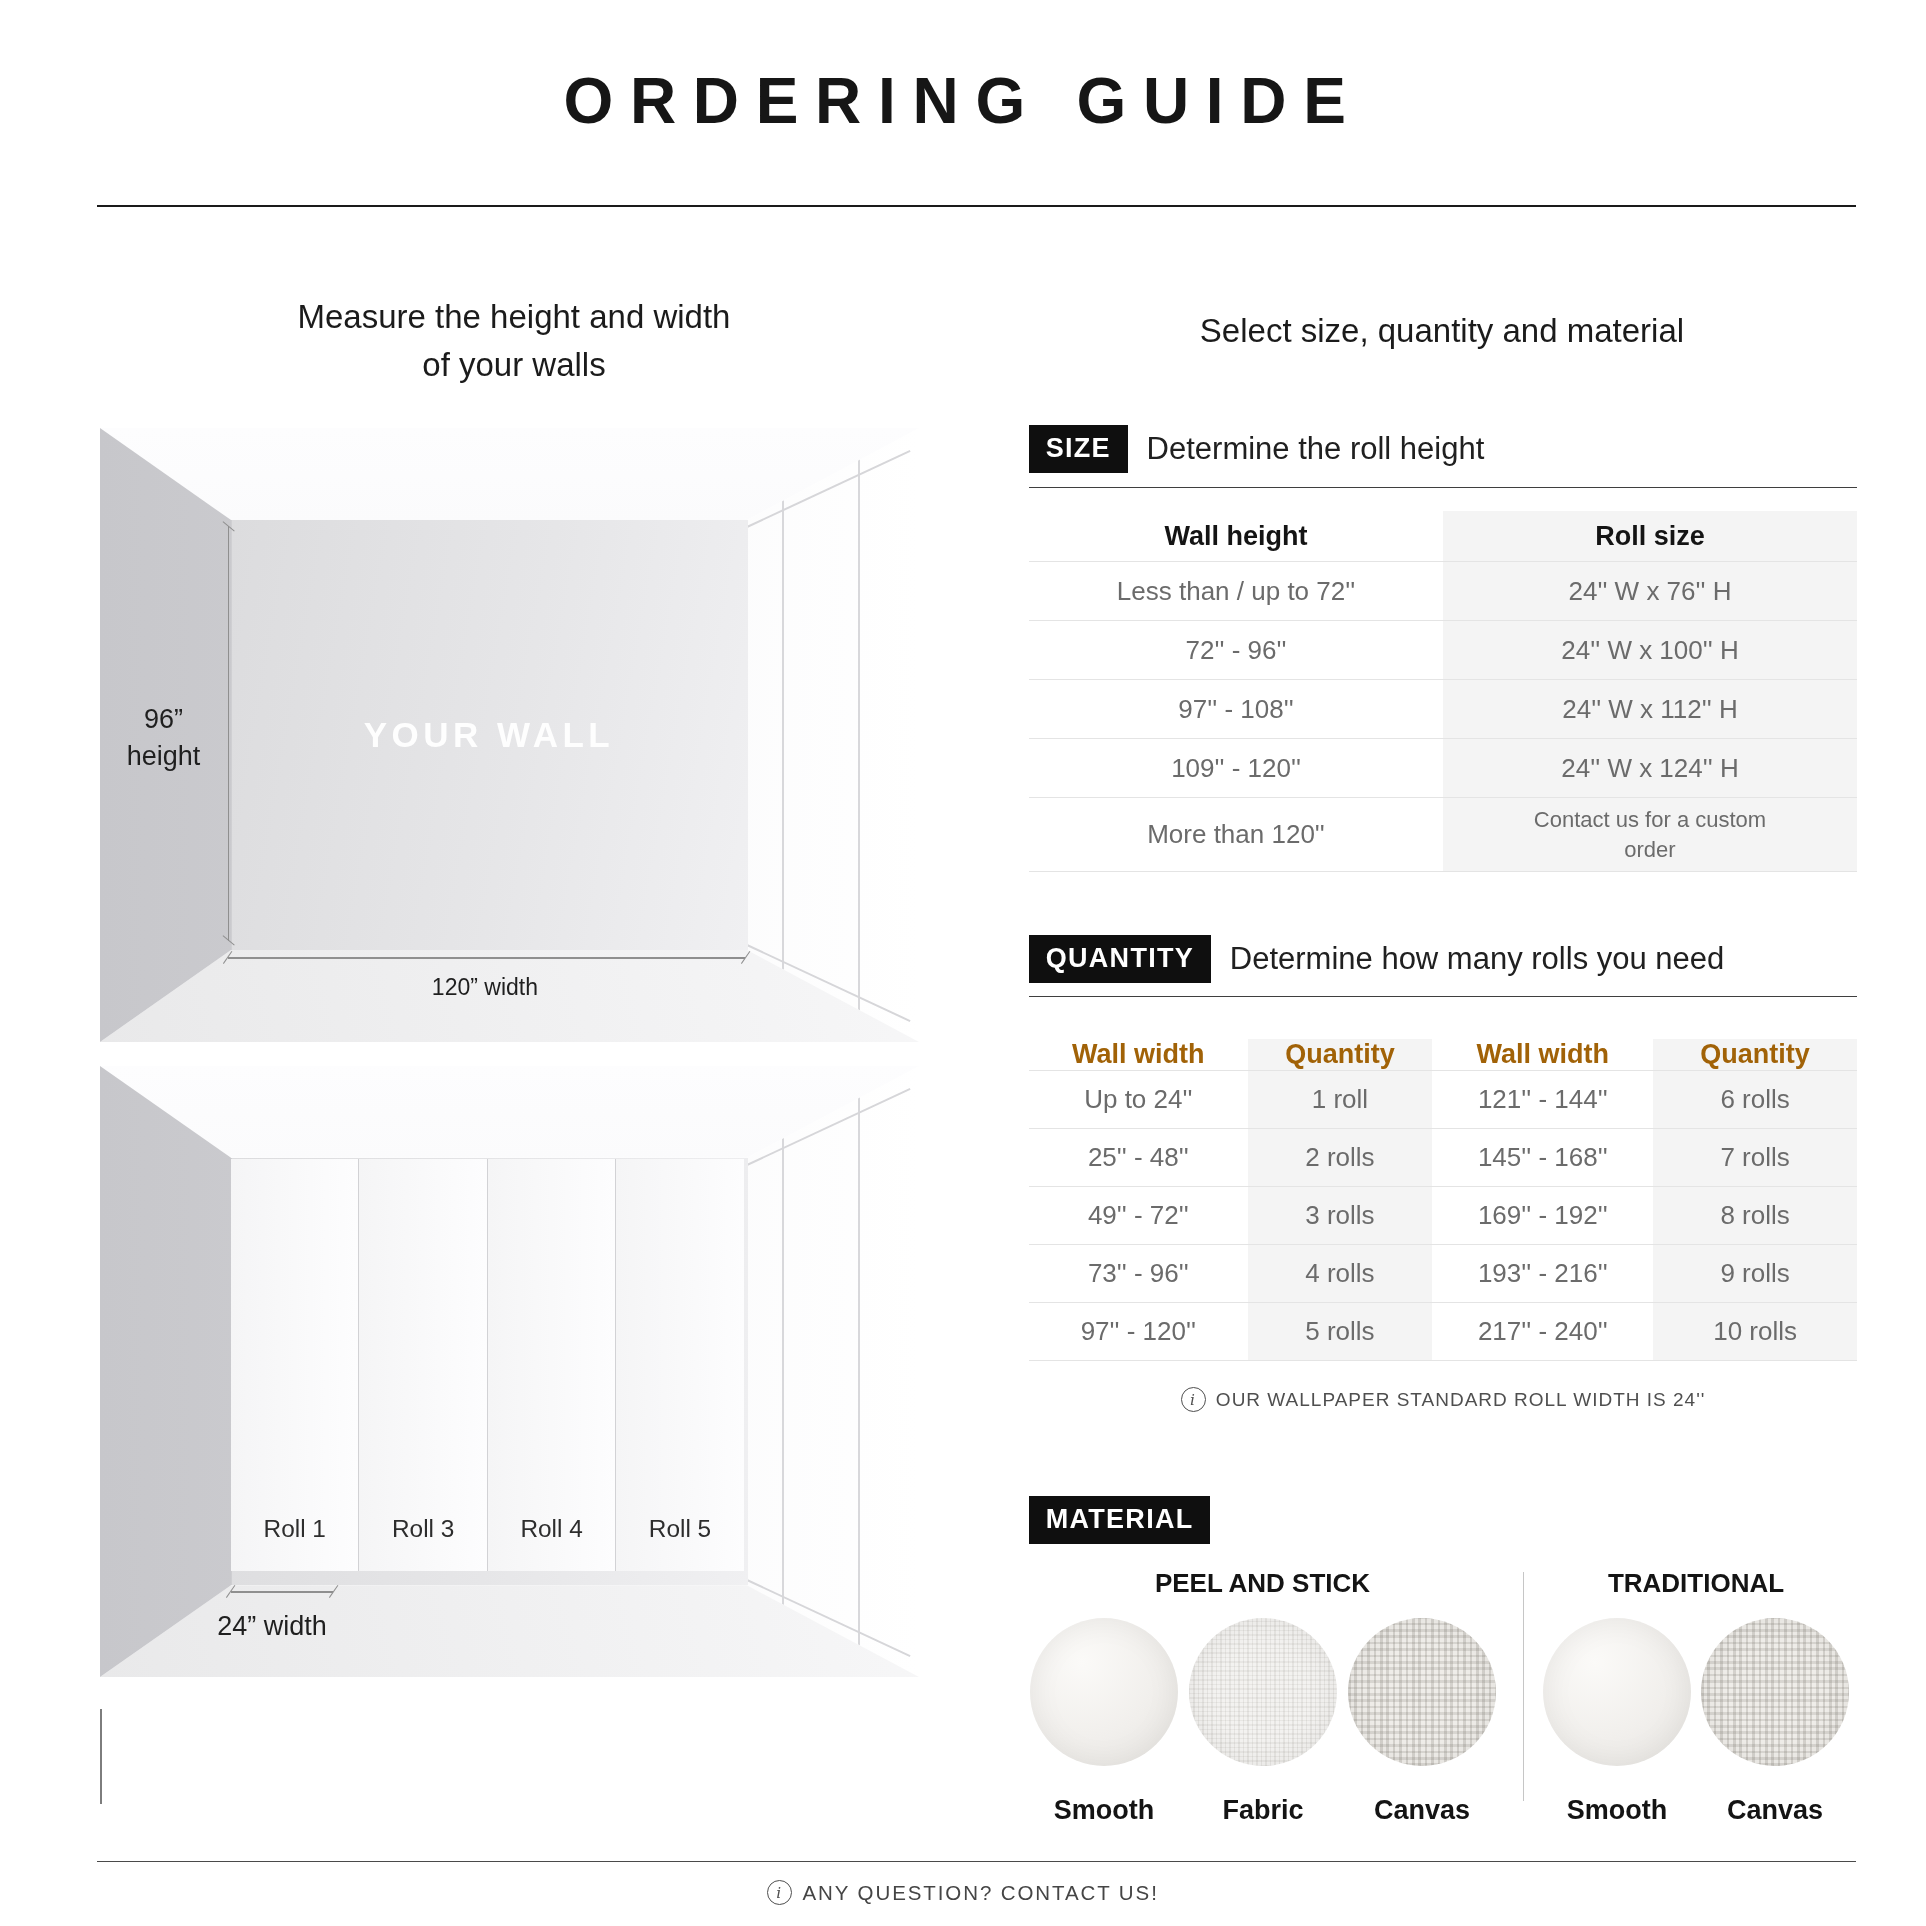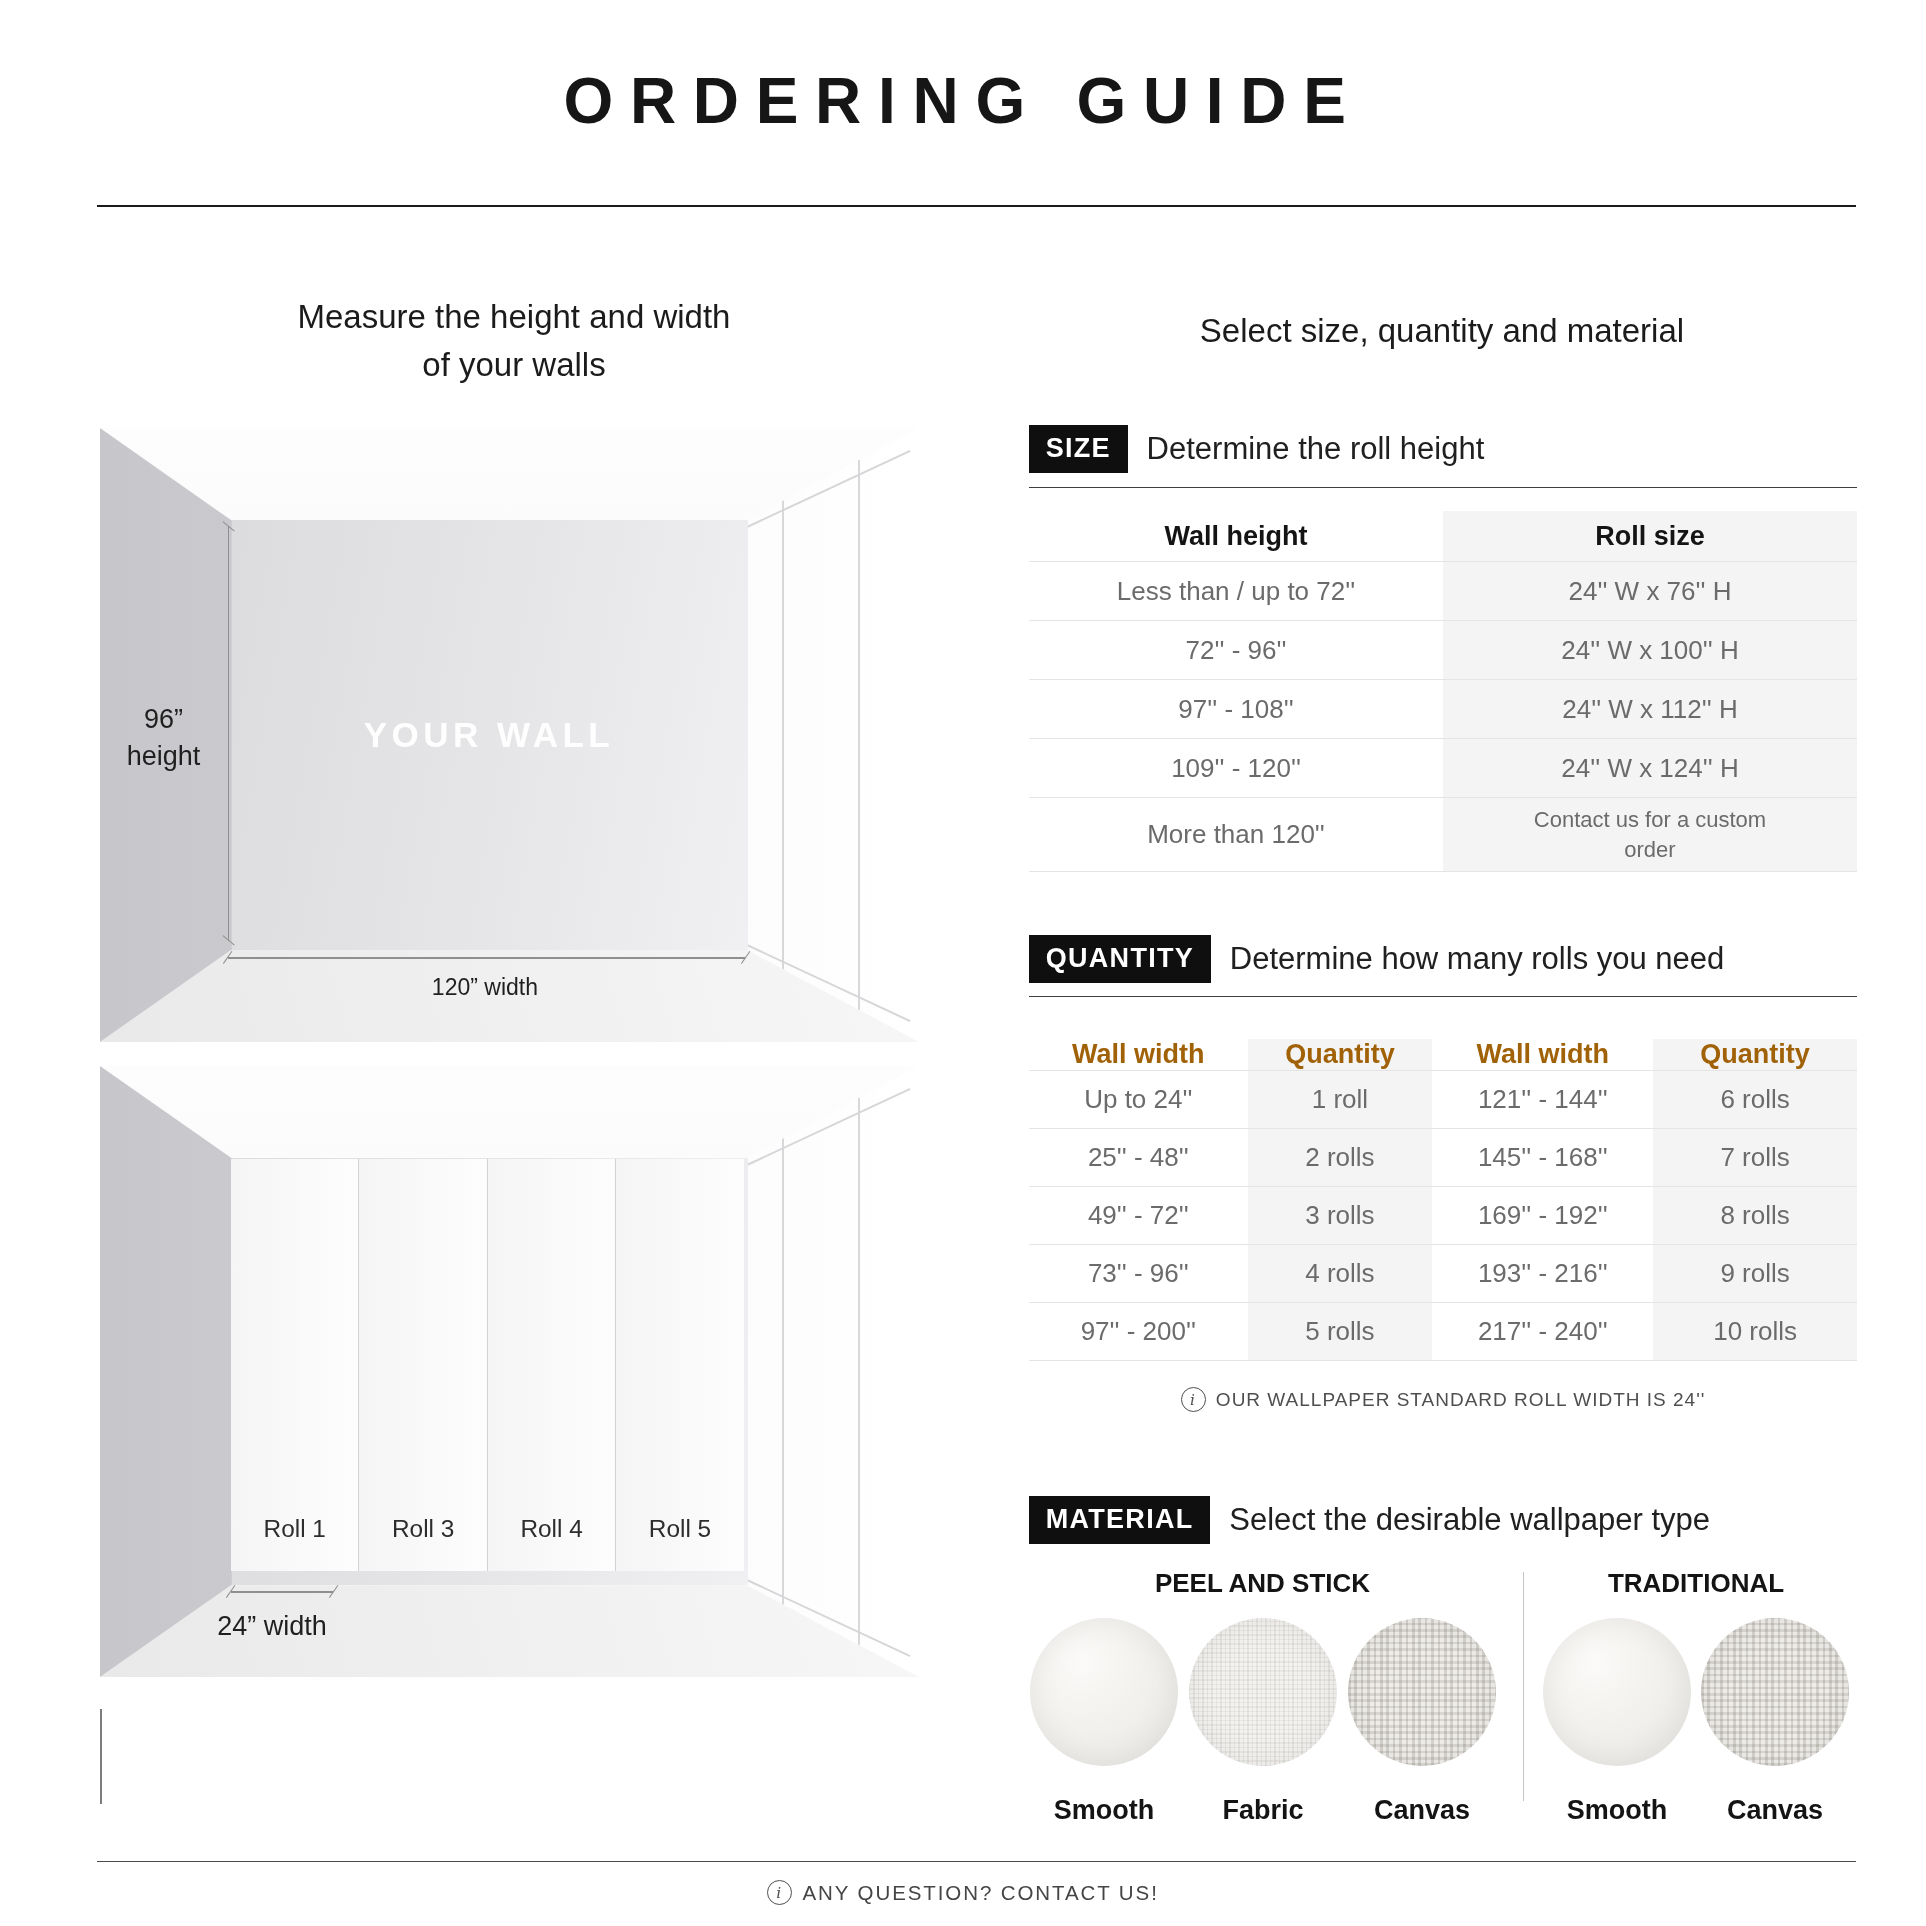--- a/index.html
+++ b/index.html
@@ -269,35 +269,34 @@
       <div class="q-c3">169'' - 192''</div>
       <div class="q-c4">8 rolls</div>
     </div>
     <div class="q-row q-body">
       <div class="q-c1">73'' - 96''</div>
       <div class="q-c2">4 rolls</div>
       <div class="q-c3">193'' - 216''</div>
       <div class="q-c4">9 rolls</div>
     </div>
     <div class="q-row q-body">
-      <div class="q-c1">97'' - 200''</div>
+      <div class="q-c1">97'' - 120''</div>
       <div class="q-c2">5 rolls</div>
       <div class="q-c3">217'' - 240''</div>
       <div class="q-c4">10 rolls</div>
     </div>
   </div>
 
   <div class="note">
     <span class="info-icon">i</span>
     <span>OUR WALLPAPER STANDARD ROLL WIDTH IS 24''</span>
   </div>
 
   <div class="section-head" id="material-head">
     <span class="badge">MATERIAL</span>
-    <span class="caption">Select the desirable wallpaper type</span>
   </div>
 
   <div class="mat-title" id="peel-title">PEEL AND STICK</div>
   <div class="mat-title" id="trad-title">TRADITIONAL</div>
   <div class="mat-divider"></div>
 
   <div class="swatch tx-smooth sw1"></div>
   <div class="swatch tx-fabric sw2"></div>
   <div class="swatch tx-canvas sw3"></div>
   <div class="swatch tx-smooth sw4"></div>

